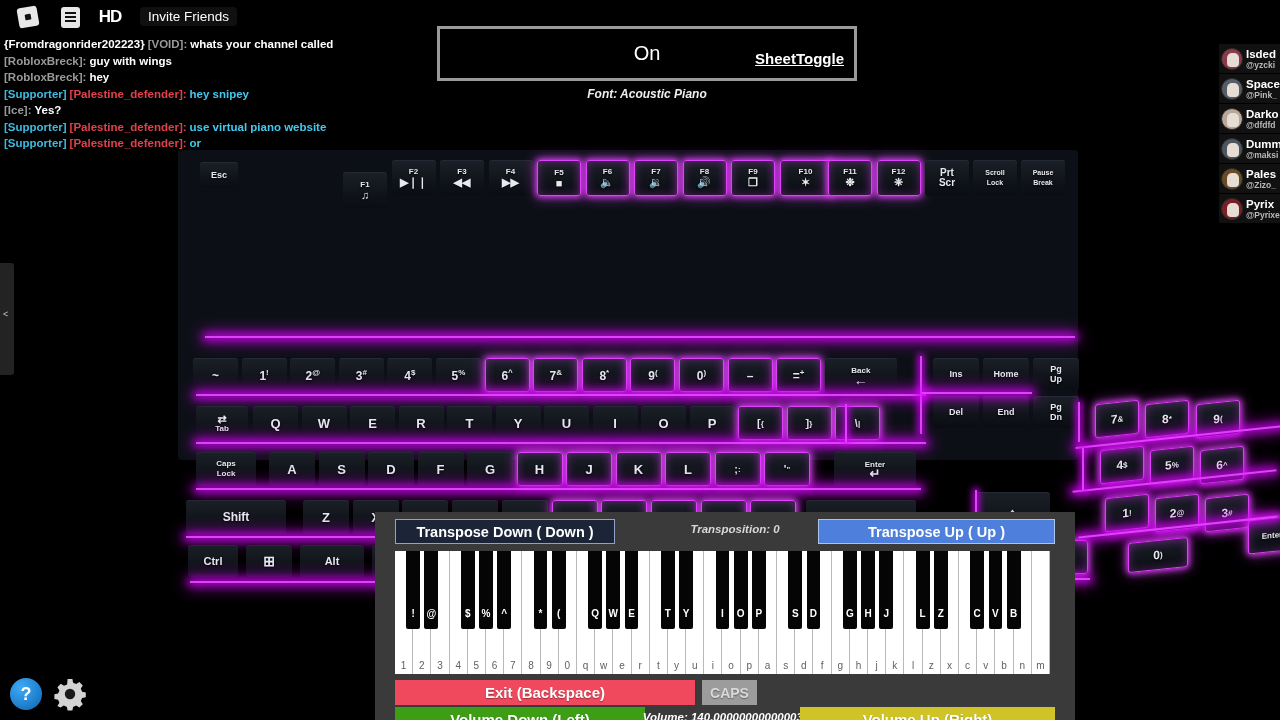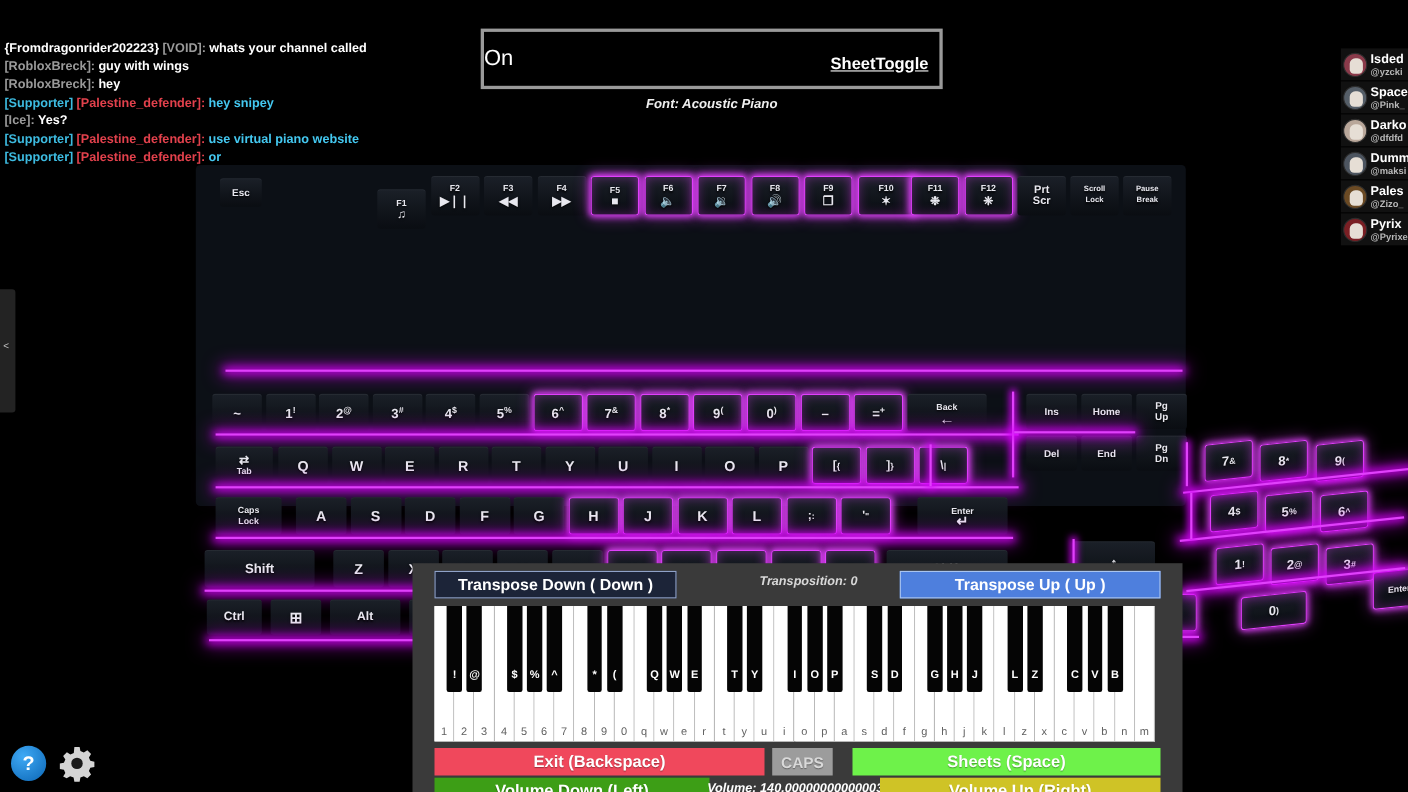--- a/index.html
+++ b/index.html
@@ -32,21 +32,21 @@
   .c-white { color:#ffffff; }
   .c-gray  { color:#9a9a9a; }
   .c-cyan  { color:#3dbbe0; }
   .c-red   { color:#e2414c; }
   .c-msg-cyan { color:#44c8f0; }
   .tag-sp { margin-right:3px; }
 
   
   #sheet-toggle { position:absolute; left:437px; top:26px; width:420px; height:55px;
     background:#000; border:3px solid #9a9a9a; z-index:30; }
-  #sheet-toggle-state { position:absolute; left:0; right:0; top:13px; text-align:left;
+  #sheet-toggle-state { position:absolute; left:0; right:0; top:13px; text-align:center;
     color:#fff; font-size:20px; }
   #sheet-toggle-label { position:absolute; right:10px; top:21px; color:#fff;
     font-size:15px; font-weight:bold;text-decoration:underline; }
   #font-label { position:absolute; left:437px; top:87px; width:420px; text-align:center;
     color:#efefef; font-size:12px; font-style:italic; font-weight:bold; z-index:30; }
 
   
   #keyboard { position:absolute; left:0; top:140px; width:1280px; height:340px; z-index:10; }
   .kbd-body { position:absolute; background:#0c1016;
     border-radius:4px; box-shadow:0 0 24px rgba(0,0,0,0.9); }
@@ -120,20 +120,32 @@
     border-radius:50%; background:radial-gradient(circle at 35% 30%, #3fa9f5, #0b66b5);
     color:#fff; font-weight:bold; font-size:18px;
     display:flex; align-items:center; justify-content:center; z-index:60; }
   #settings-button { position:absolute; left:52px; bottom:8px; width:36px; height:36px; z-index:60; }
 </style>
 </head>
 <body>
 
 <div id="stage">
 
+  <div id="topbar">
+    <div class="rb-icon" style="left:14px;">
+      <div class="rb-logo-sq"></div>
+    </div>
+    <div class="rb-icon" style="left:56px;">
+      <div class="rb-chat-sq"></div>
+    </div>
+    <div class="rb-icon" style="left:96px;">
+      <span class="rb-hd">HD</span>
+    </div>
+    <div id="invite-friends">Invite Friends</div>
+  </div>
 
   <div id="chat">
       <div class="chat-line"><span class="c-white tag-sp">{Fromdragonrider202223}</span><span class="c-gray tag-sp">[VOID]:</span><span class="c-white tag-sp">whats your channel called</span></div>
       <div class="chat-line"><span class="c-gray tag-sp">[RobloxBreck]:</span><span class="c-white tag-sp">guy with wings</span></div>
       <div class="chat-line"><span class="c-gray tag-sp">[RobloxBreck]:</span><span class="c-white tag-sp">hey</span></div>
       <div class="chat-line"><span class="c-cyan tag-sp">[Supporter]</span><span class="c-red tag-sp">[Palestine_defender]:</span><span class="c-msg-cyan tag-sp">hey snipey</span></div>
       <div class="chat-line"><span class="c-gray tag-sp">[Ice]:</span><span class="c-white tag-sp">Yes?</span></div>
       <div class="chat-line"><span class="c-cyan tag-sp">[Supporter]</span><span class="c-red tag-sp">[Palestine_defender]:</span><span class="c-msg-cyan tag-sp">use virtual piano website</span></div>
       <div class="chat-line"><span class="c-cyan tag-sp">[Supporter]</span><span class="c-red tag-sp">[Palestine_defender]:</span><span class="c-msg-cyan tag-sp">or</span></div>
     </div>
@@ -780,21 +792,20 @@
         <div class="bkey" style="left: 593.503px; width: 13.8278px;">
           <div class="bkey-label">V</div>
         </div>
         <div class="bkey" style="left: 611.697px; width: 13.8278px;">
           <div class="bkey-label">B</div>
         </div>
       </div>
     <div id="bottom-buttons">
       <div class="pbtn" id="btn-exit">Exit (Backspace)</div>
       <div class="pbtn" id="btn-caps">CAPS</div>
-      <div class="pbtn" id="btn-sheets">Sheets (Space)</div>
       <div class="pbtn" id="btn-vol-down">Volume Down (Left)</div>
       <div id="volume-label">Volume: 140.00000000000003%</div>
       <div class="pbtn" id="btn-vol-up">Volume Up (Right)</div>
     </div>
   </div>
 
   <div id="help-button">?</div>
   <div id="settings-button">
     <svg viewBox="0 0 36 36" width="36" height="36">
       <path fill="#d4d4d4" d="M18 11.5a6.5 6.5 0 100 13 6.5 6.5 0 000-13zm0 9.6a3.1 3.1 0 110-6.2 3.1 3.1 0 010 6.2z"></path>

